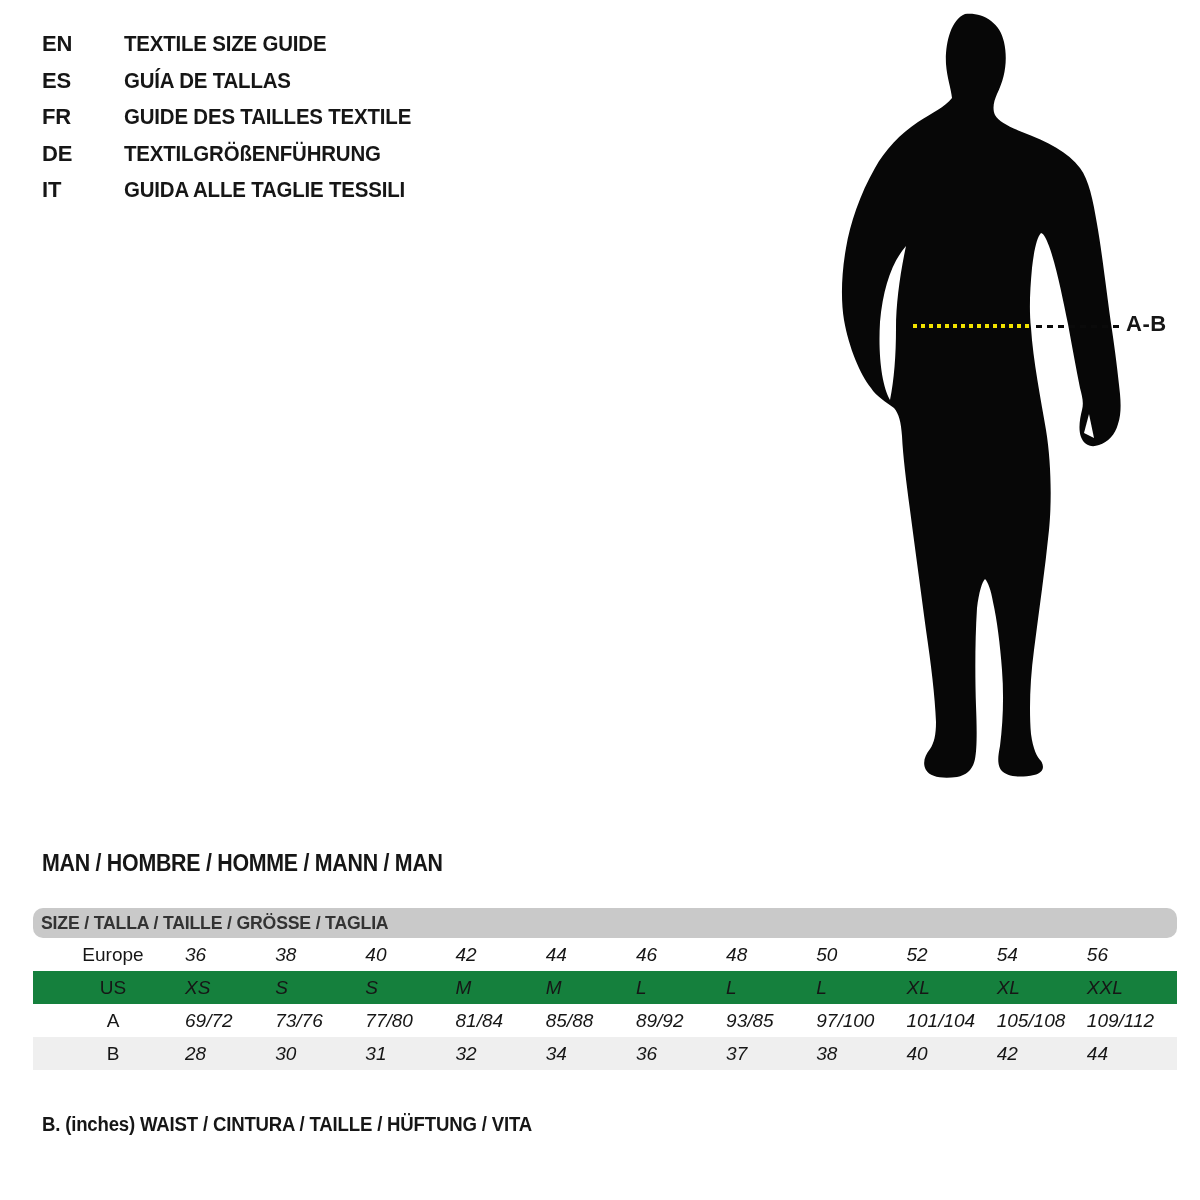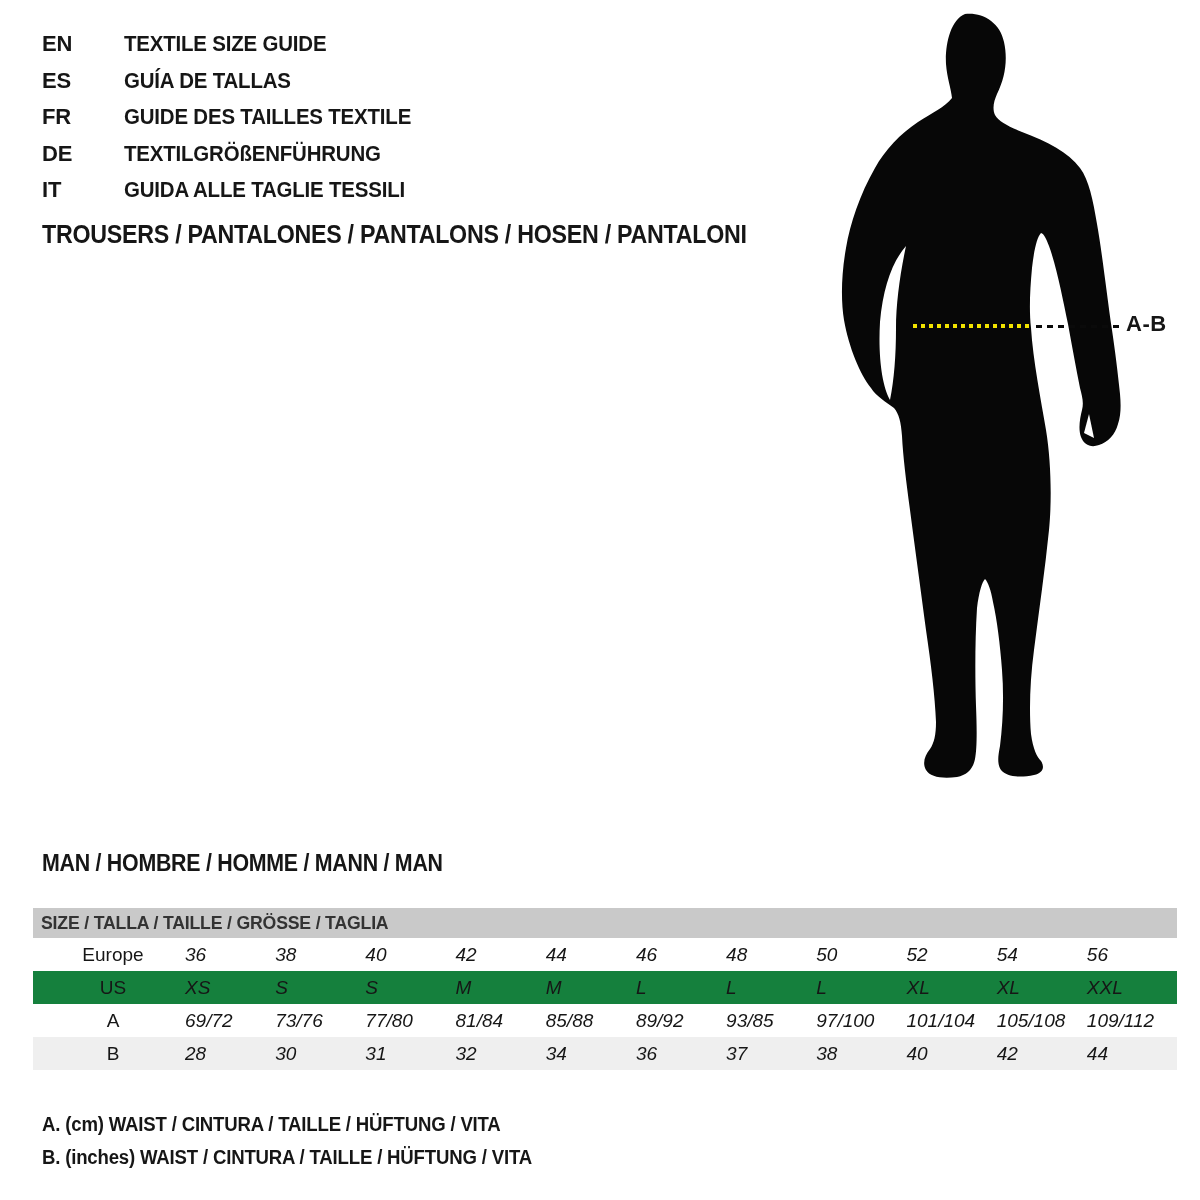--- a/index.html
+++ b/index.html
@@ -22,21 +22,21 @@
   .dash{position:absolute;}
   .dash.yellow{left:913px;top:324px;width:116px;height:4px;}
   .dash.blackd{left:1036px;top:325px;width:86px;height:3px;}
   .ab-label{position:absolute;left:1126px;top:311px;font-weight:bold;font-size:22px;letter-spacing:0.5px;}
 
   
   .section-title{position:absolute;left:42px;top:850px;font-weight:bold;font-size:23px;letter-spacing:-0.3px;white-space:nowrap;}
 
   
   .size-table{position:absolute;left:33px;top:908px;width:1144px;font-size:19px;}
-  .t-header{height:30px;line-height:30px;padding-left:8px;font-weight:bold;font-size:19px;color:#333333;letter-spacing:-0.2px;}
+  .t-header{height:30px;line-height:30px;padding-left:8px;font-weight:bold;font-size:19px;color:#333333;letter-spacing:-0.2px;border-radius:10px;}
   .t-row{display:grid;grid-template-columns:152px repeat(11,1fr);height:33px;align-items:center;}
   .t-label{padding-left:8px;text-align:center;}
   .t-cell{text-align:left;font-style:italic;}
 
   
   .notes{position:absolute;left:42px;top:1108px;}
   .note-line{height:32.5px;line-height:32.5px;font-weight:bold;font-size:20px;letter-spacing:-0.2px;white-space:nowrap;}
 </style>
 </head>
 <body>
@@ -63,23 +63,20 @@
     <span class="lang-code">DE</span>
     <span class="lang-name cond">TEXTILGRÖßENFÜHRUNG</span>
   </div>
 
   <div class="lang-row">
     <span class="lang-code">IT</span>
     <span class="lang-name cond">GUIDA ALLE TAGLIE TESSILI</span>
   </div>
 </header>
 
-  <div class="product-title">
-    <span class="cond">TROUSERS / PANTALONES / PANTALONS / HOSEN / PANTALONI</span>
-  </div>
 
   <svg class="sil" viewBox="0 0 300 772" aria-hidden="true">
     <path class="sil-fill" fill="#070707" d="
       M135,6
       C152,4 170,14 174,34
       C178,52 175,70 167,86
       C164,93 162,100 165,107
       C169,114 178,118 192,124
       C218,134 238,144 250,160
       C259,172 263,192 267,216
@@ -200,17 +197,16 @@
           <div class="t-cell">37</div>
           <div class="t-cell">38</div>
           <div class="t-cell">40</div>
           <div class="t-cell">42</div>
           <div class="t-cell">44</div>
         </div>
       </div>
   </div>
 
   <div class="notes">
-      <div class="note-line"><span class="cond">A. (cm) WAIST / CINTURA / TAILLE / HÜFTUNG / VITA</span></div>
       <div class="note-line"><span class="cond">B. (inches) WAIST / CINTURA / TAILLE / HÜFTUNG / VITA</span></div>
     </div>
 
 </div>
 
 </body></html>

